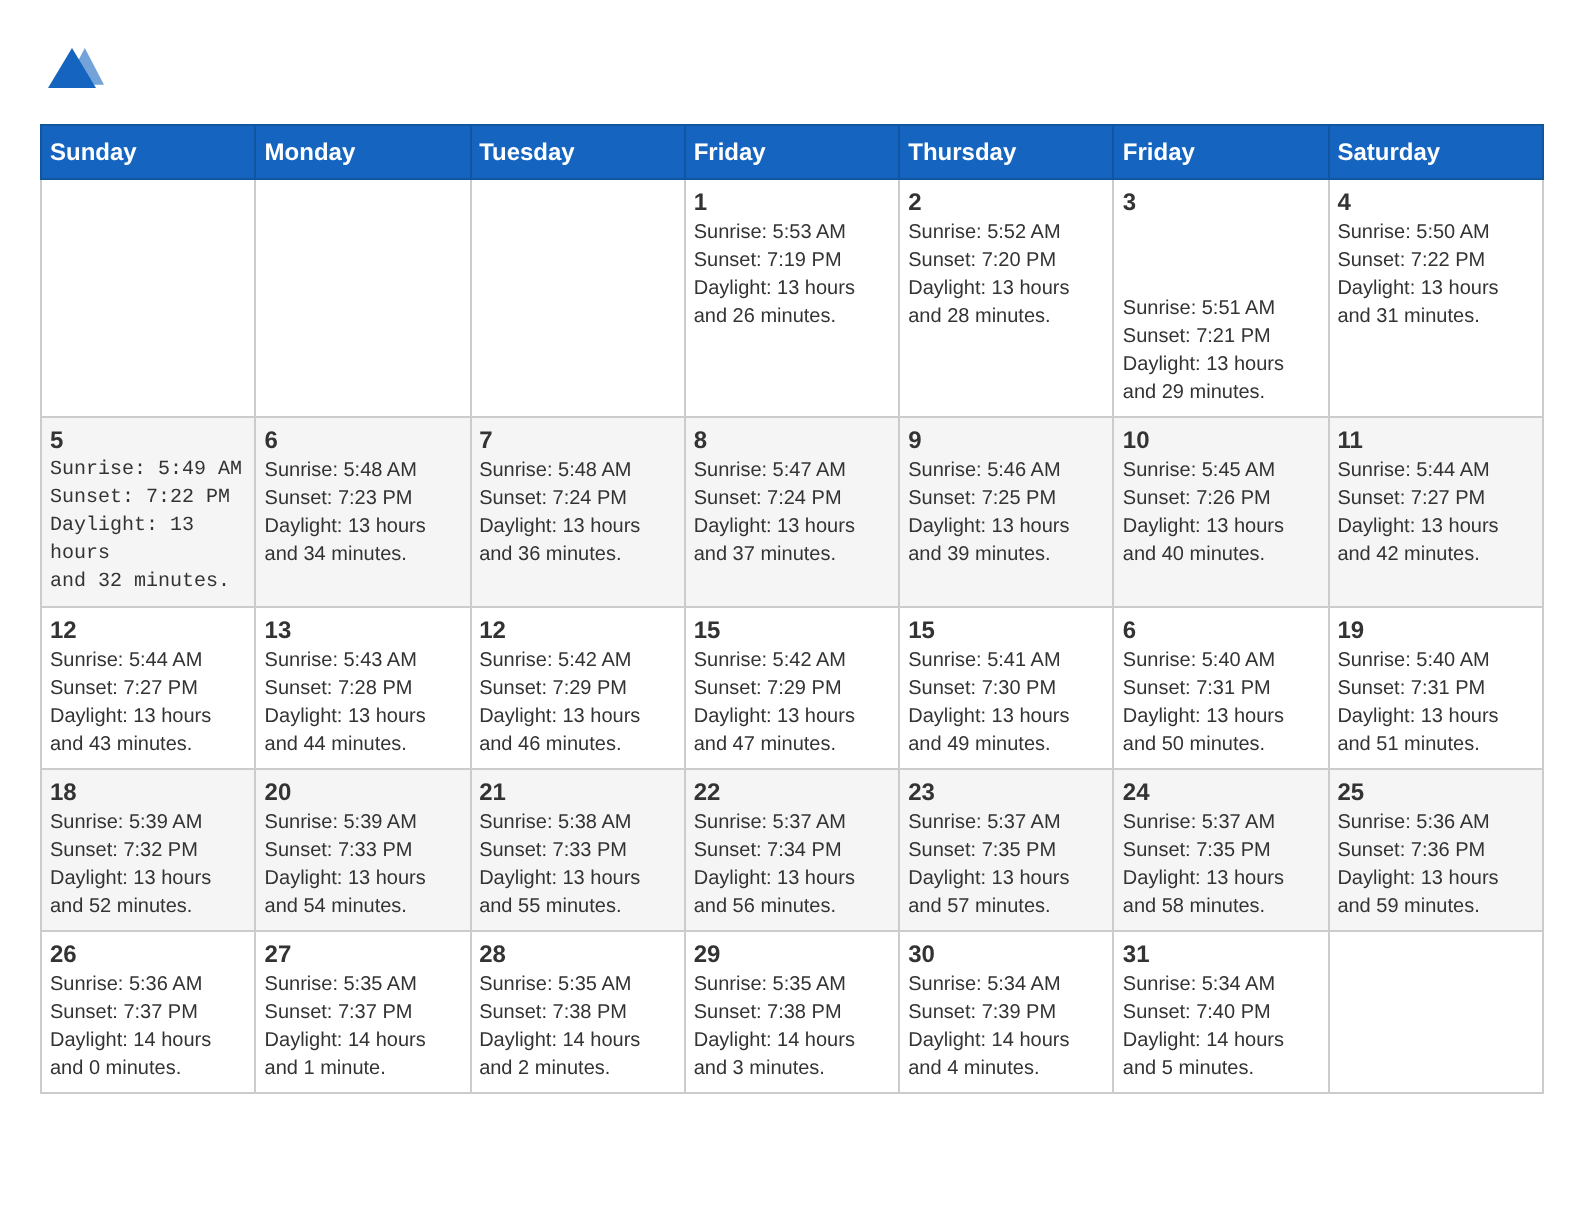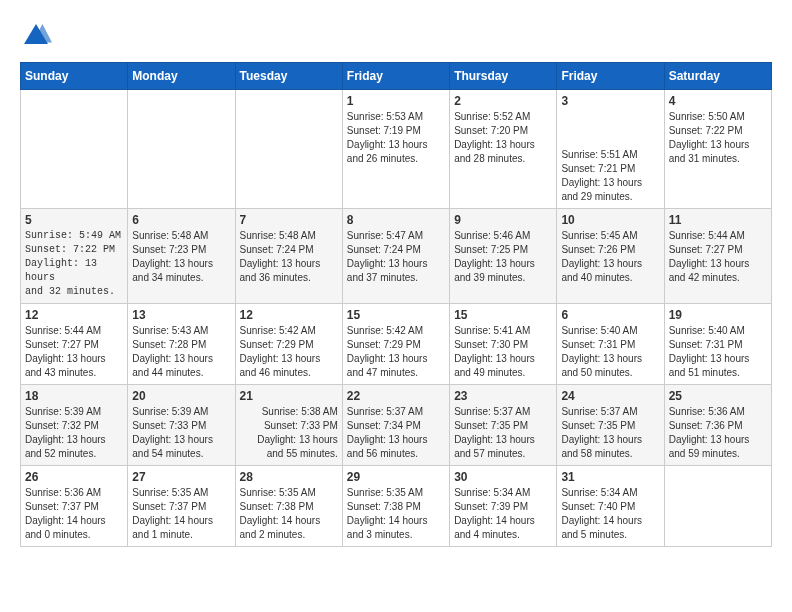--- a/index.html
+++ b/index.html
@@ -270,21 +270,21 @@
         </td>
         <td>
           <span class="day-number">20</span>
           <div class="day-info" style="white-space: pre-line;">Sunrise: 5:39 AM
 Sunset: 7:33 PM
 Daylight: 13 hours
 and 54 minutes.</div>
         </td>
         <td>
           <span class="day-number">21</span>
-          <div class="day-info" style="white-space: pre-line; text-align: right;">Sunrise: 5:38 AM
+          <div class="day-info" style="white-space: pre-line;">Sunrise: 5:38 AM
 Sunset: 7:33 PM
 Daylight: 13 hours
 and 55 minutes.</div>
         </td>
         <td>
           <span class="day-number">22</span>
           <div class="day-info" style="white-space: pre-line;">Sunrise: 5:37 AM
 Sunset: 7:34 PM
 Daylight: 13 hours
 and 56 minutes.</div>

